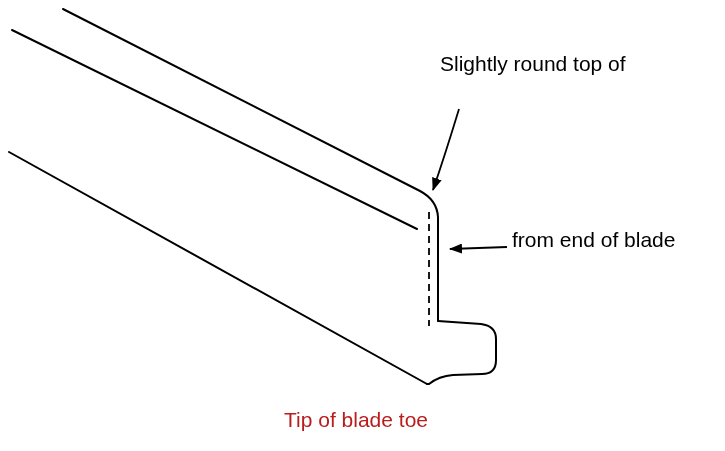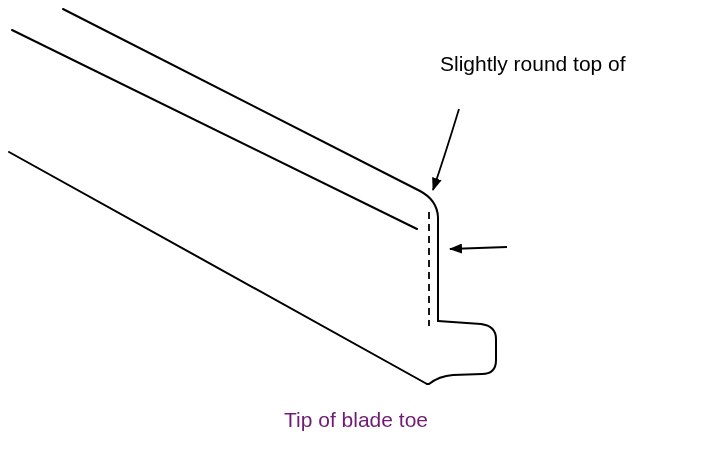--- a/index.html
+++ b/index.html
@@ -37,21 +37,21 @@
   #annotation-remove-feather {
     left: 512px;
     top: 226px;
   }
   #caption-toe {
     position: absolute;
     left: 284px;
     top: 406px;
     font-size: 21px;
     line-height: 28px;
-    color: #701a75;
+    color: #b91c1c;
     white-space: nowrap;
   }
 </style>
 </head>
 <body>
 
 <div class="canvas">
 
   <svg class="drawing" viewBox="0 0 725 451" aria-hidden="true">
     <defs>
@@ -73,17 +73,18 @@
     <path d="M 459 109 Q 445 155 433 190" fill="none" stroke="#000000" stroke-width="1.8" marker-end="url(#arrowhead)"></path>
 
     <path d="M 507 247 L 450 249" fill="none" stroke="#000000" stroke-width="1.8" marker-end="url(#arrowhead)"></path>
   </svg>
 
   <div class="annotation" id="annotation-round-top">
     <div>Slightly round top of</div>
   </div>
 
   <div class="annotation" id="annotation-remove-feather">
+    <div>from end of blade</div>
   </div>
 
   <div id="caption-toe">Tip of blade toe</div>
 
 </div>
 
 </body></html>

